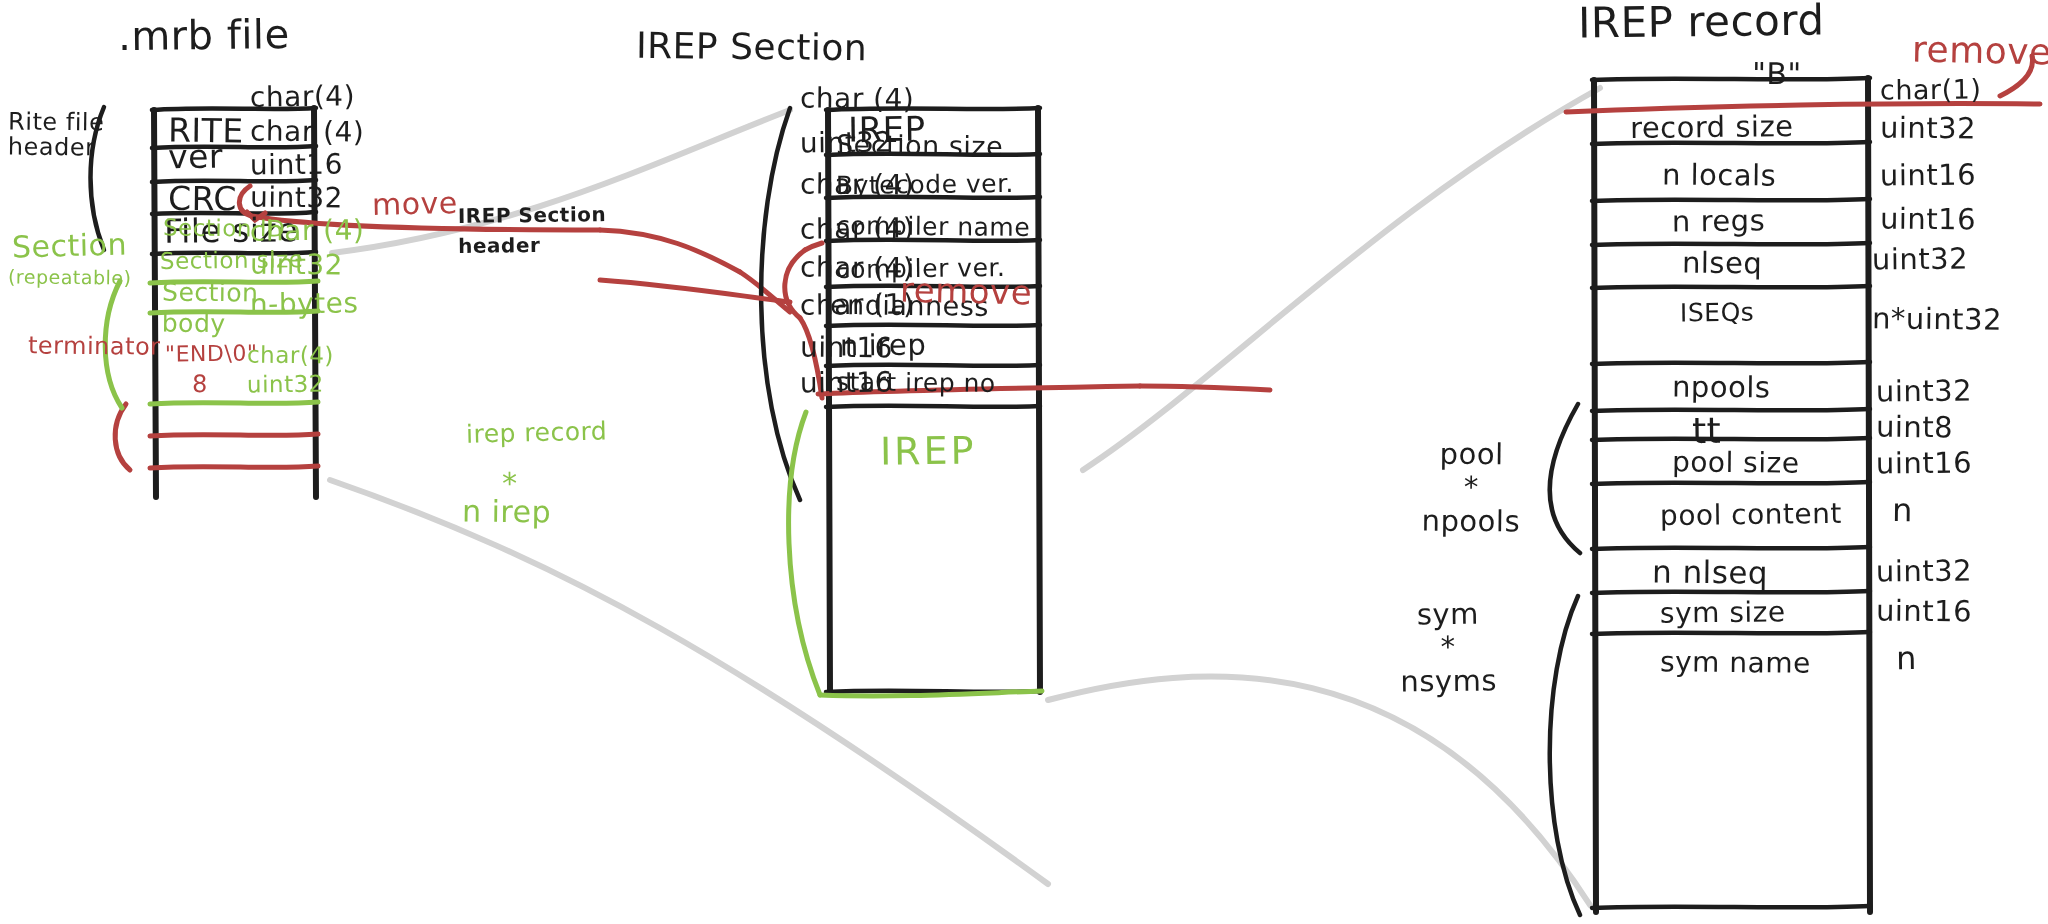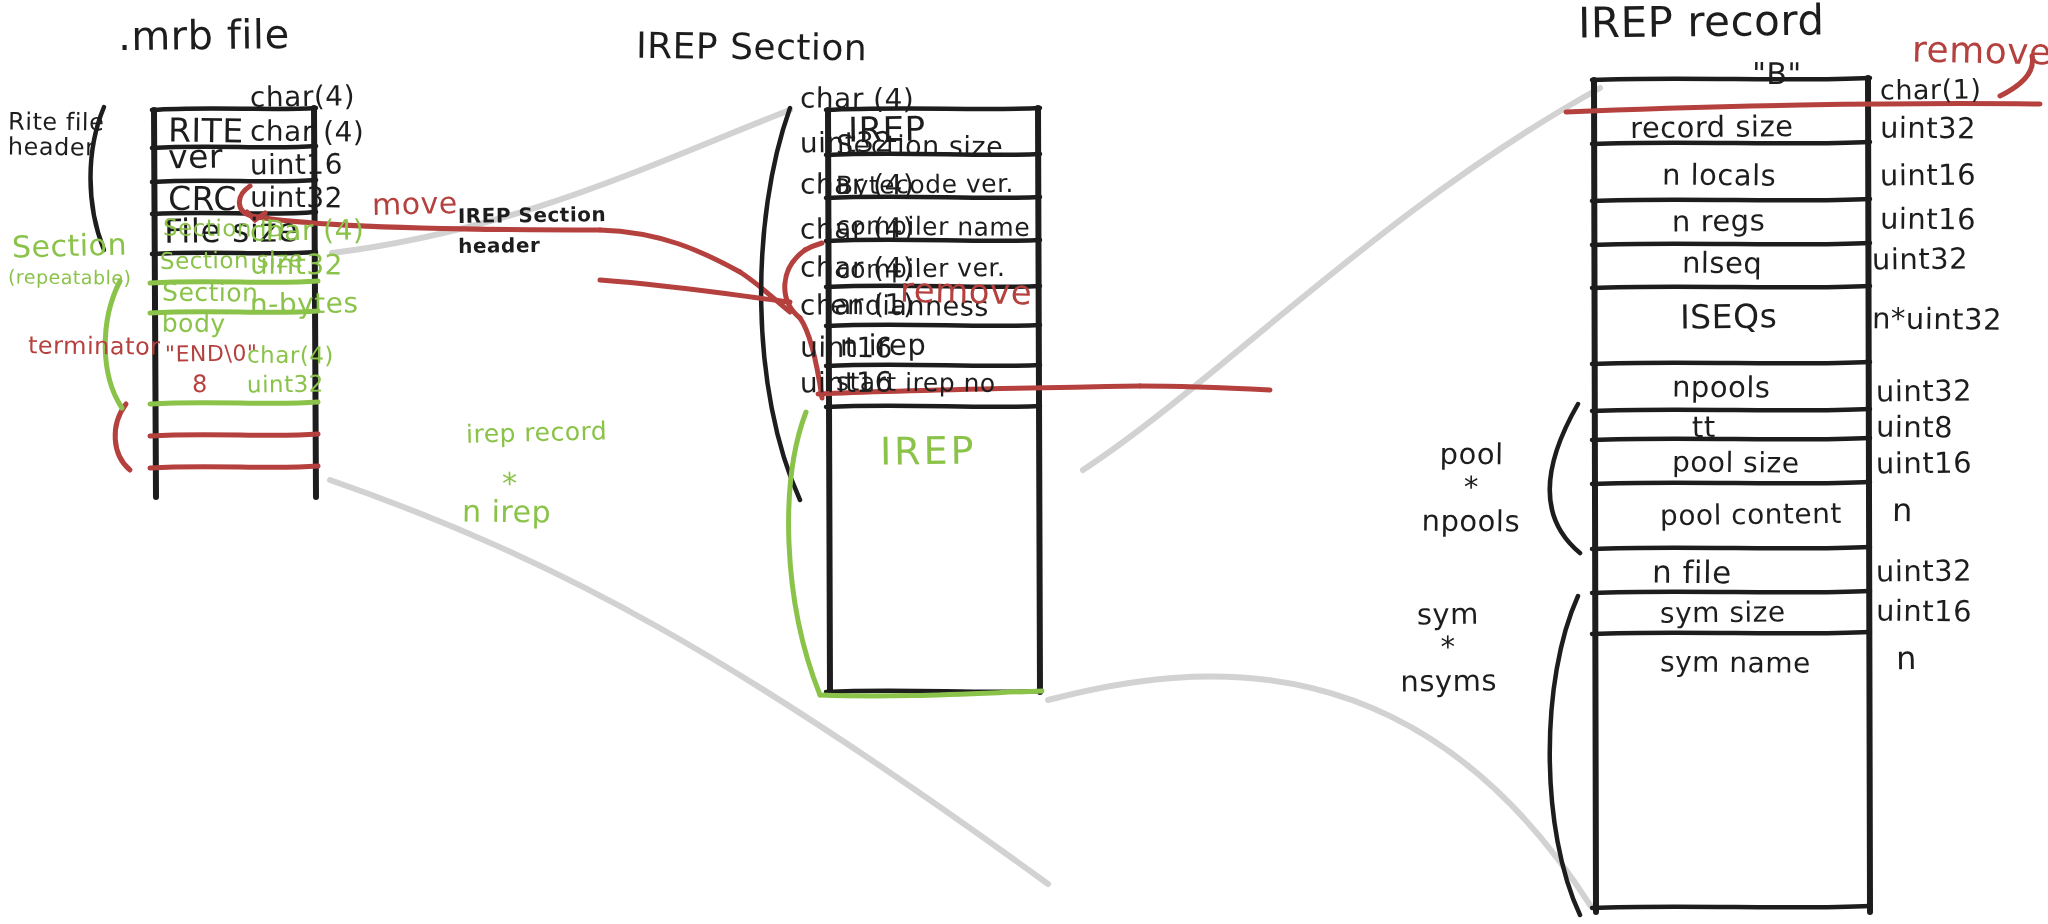--- a/index.html
+++ b/index.html
@@ -257,36 +257,36 @@
 
   <div class="hand sk2" style="left:1662px; top:160px; font-size:29px;">n locals</div>
   <div class="hand sk1" style="left:1880px; top:160px; font-size:29px;">uint16</div>
 
   <div class="hand sk1" style="left:1672px; top:206px; font-size:29px;">n regs</div>
   <div class="hand sk2" style="left:1880px; top:204px; font-size:29px;">uint16</div>
 
   <div class="hand sk2" style="left:1682px; top:248px; font-size:29px;">nlseq</div>
   <div class="hand sk1" style="left:1872px; top:244px; font-size:29px;">uint32</div>
 
-  <div class="hand sk1" style="left:1680px; top:300px; font-size:33px;">ISEQs</div>
+  <div class="hand sk1" style="left:1680px; top:300px; font-size:25px;">ISEQs</div>
   <div class="hand sk2" style="left:1872px; top:304px; font-size:29px;">n*uint32</div>
 
   <div class="hand sk2" style="left:1672px; top:372px; font-size:29px;">npools</div>
   <div class="hand sk1" style="left:1876px; top:376px; font-size:29px;">uint32</div>
 
-  <div class="hand sk1" style="left:1692px; top:412px; font-size:29px;">tt</div>
+  <div class="hand sk1" style="left:1692px; top:412px; font-size:36px;">tt</div>
   <div class="hand sk2" style="left:1876px; top:412px; font-size:29px;">uint8</div>
 
   <div class="hand sk2" style="left:1672px; top:448px; font-size:28px;">pool size</div>
   <div class="hand sk1" style="left:1876px; top:448px; font-size:29px;">uint16</div>
 
   <div class="hand sk1" style="left:1660px; top:500px; font-size:28px;">pool content</div>
   <div class="hand sk2" style="left:1892px; top:494px; font-size:32px;">n</div>
 
-  <div class="hand sk2" style="left:1652px; top:556px; font-size:31px;">n file</div>
+  <div class="hand sk2" style="left:1652px; top:556px; font-size:31px;">n nlseq</div>
   <div class="hand sk1" style="left:1876px; top:556px; font-size:29px;">uint32</div>
 
   <div class="hand sk1" style="left:1660px; top:598px; font-size:28px;">sym size</div>
   <div class="hand sk2" style="left:1876px; top:596px; font-size:29px;">uint16</div>
 
   <div class="hand sk2" style="left:1660px; top:648px; font-size:28px;">sym name</div>
   <div class="hand sk1" style="left:1896px; top:642px; font-size:32px;">n</div>
 
   <div class="hand sk2" style="left:1422px; top:438px; font-size:29px; white-space:pre-line; text-align:center; line-height:1.15;">pool
 *

